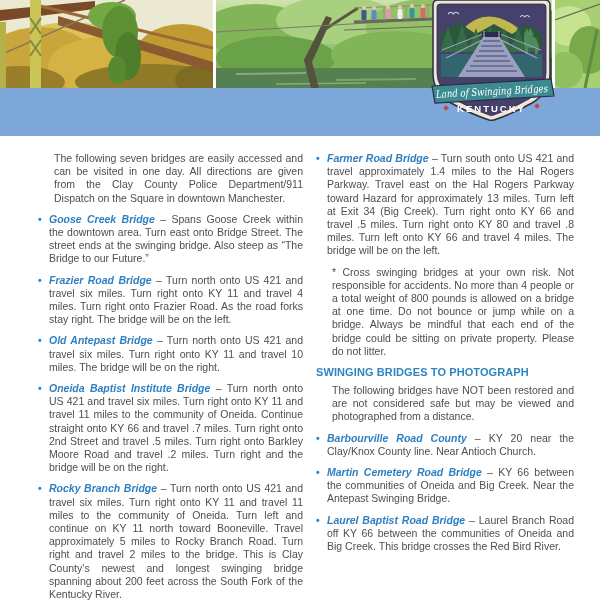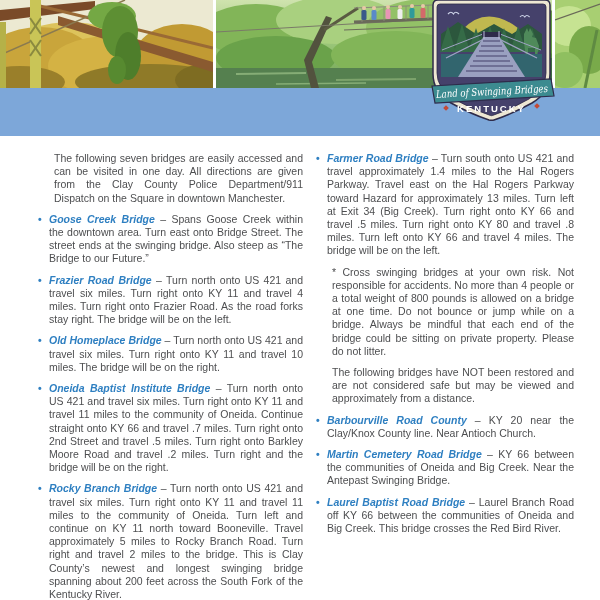--- a/index.html
+++ b/index.html
@@ -191,40 +191,41 @@
   <div class="col left">
     <p class="para">The following seven bridges are easily accessed and can be visited in one day. All directions are given from the Clay County Police Department/911 Dispatch on the Square in downtown Manchester.</p>
     <ul class="bridges">
       <li>
         <span class="bullet">•</span><span class="bname">Goose Creek Bridge</span> <span>– Spans Goose Creek within the downtown area. Turn east onto Bridge Street. The street ends at the swinging bridge. Also steep as “The Bridge to our Future.”</span>
       </li>
       <li>
         <span class="bullet">•</span><span class="bname">Frazier Road Bridge</span> <span>– Turn north onto US 421 and travel six miles. Turn right onto KY 11 and travel 4 miles. Turn right onto Frazier Road. As the road forks stay right. The bridge will be on the left.</span>
       </li>
       <li>
-        <span class="bullet">•</span><span class="bname">Old Homeplace Bridge</span> <span>– Turn north onto US 421 and travel six miles. Turn right onto KY 11 and travel 10 miles. The bridge will be on the right.</span>
+        <span class="bullet">•</span><span class="bname">Old Antepast Bridge</span> <span>– Turn north onto US 421 and travel six miles. Turn right onto KY 11 and travel 10 miles. The bridge will be on the right.</span>
       </li>
       <li>
         <span class="bullet">•</span><span class="bname">Oneida Baptist Institute Bridge</span> <span>– Turn north onto US 421 and travel six miles. Turn right onto KY 11 and travel 11 miles to the community of Oneida. Continue straight onto KY 66 and travel .7 miles. Turn right onto 2nd Street and travel .5 miles. Turn right onto Barkley Moore Road and travel .2 miles. Turn right and the bridge will be on the right.</span>
       </li>
       <li>
         <span class="bullet">•</span><span class="bname">Rocky Branch Bridge</span> <span>– Turn north onto US 421 and travel six miles. Turn right onto KY 11 and travel 11 miles to the community of Oneida. Turn left and continue on KY 11 north toward Booneville. Travel approximately 5 miles to Rocky Branch Road. Turn right and travel 2 miles to the bridge. This is Clay County’s newest and longest swinging bridge spanning about 200 feet across the South Fork of the Kentucky River.</span>
       </li>
 
     </ul>
   </div>
 
   <div class="col right">
     <ul class="bridges">
       <li>
         <span class="bullet">•</span><span class="bname">Farmer Road Bridge</span> <span>– Turn south onto US 421 and travel approximately 1.4 miles to the Hal Rogers Parkway. Travel east on the Hal Rogers Parkway toward Hazard for approximately 13 miles. Turn left at Exit 34 (Big Creek). Turn right onto KY 66 and travel .5 miles. Turn right onto KY 80 and travel .8 miles. Turn left onto KY 66 and travel 4 miles. The bridge will be on the left.</span>
       </li>
     </ul>
     <p class="para">* Cross swinging bridges at your own risk. Not responsible for accidents. No more than 4 people or a total weight of 800 pounds is allowed on a bridge at one time. Do not bounce or jump while on a bridge. Always be mindful that each end of the bridge could be sitting on private property. Please do not litter.</p>
-    <p class="para">The following bridges have NOT been restored and are not considered safe but may be viewed and approximately from a distance.</p>
+    <h2 class="section">SWINGING BRIDGES TO PHOTOGRAPH</h2>
+    <p class="para">The following bridges have NOT been restored and are not considered safe but may be viewed and photographed from a distance.</p>
     <ul class="bridges">
       <li>
         <span class="bullet">•</span><span class="bname">Barbourville Road County</span> <span>– KY 20 near the Clay/Knox County line. Near Antioch Church.</span>
       </li>
       <li>
         <span class="bullet">•</span><span class="bname">Martin Cemetery Road Bridge</span> <span>– KY 66 between the communities of Oneida and Big Creek. Near the Antepast Swinging Bridge.</span>
       </li>
       <li>
         <span class="bullet">•</span><span class="bname">Laurel Baptist Road Bridge</span> <span>– Laurel Branch Road off KY 66 between the communities of Oneida and Big Creek. This bridge crosses the Red Bird River.</span>
       </li>

